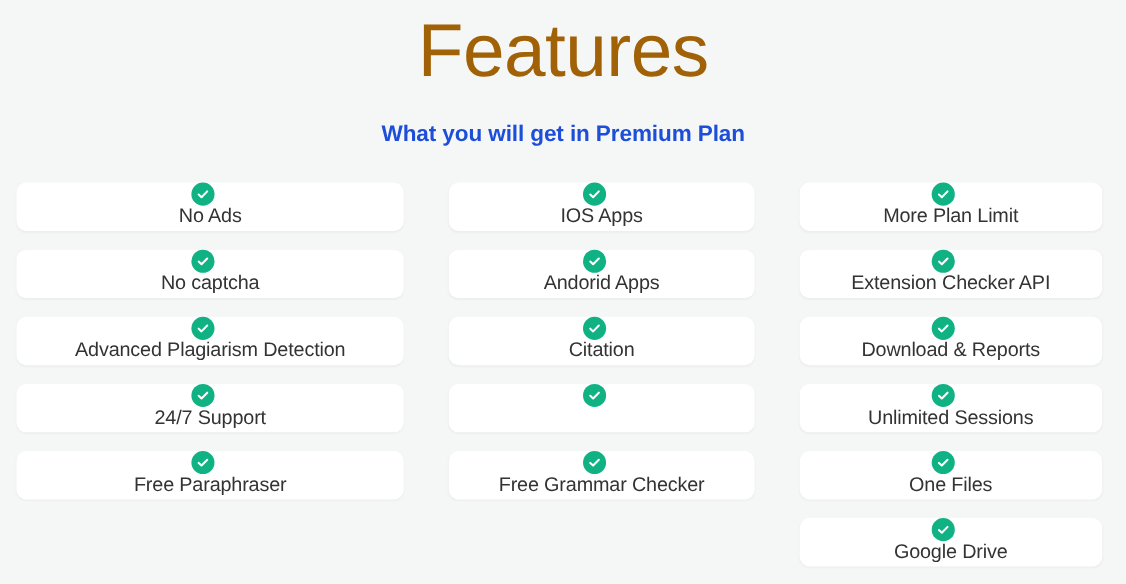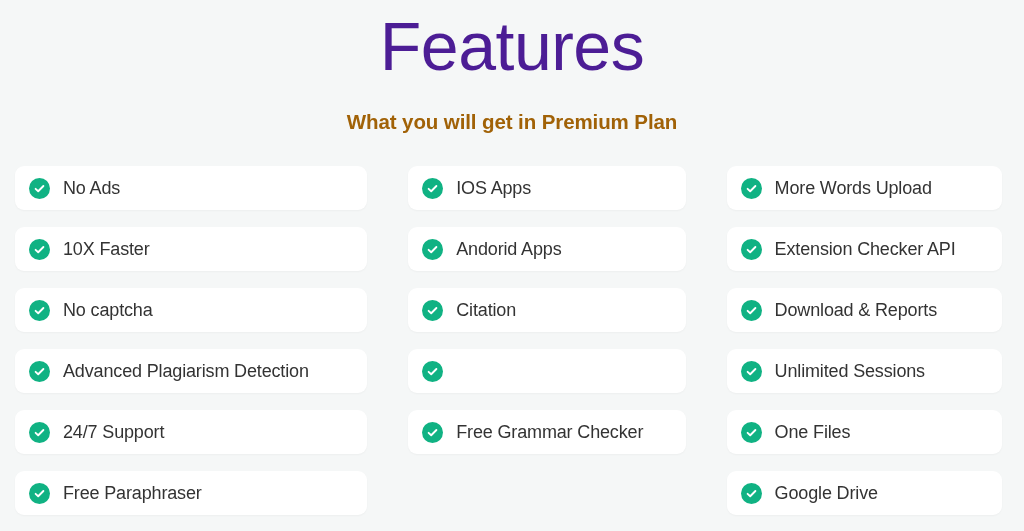--- a/index.html
+++ b/index.html
@@ -26,30 +26,30 @@
     text-align: center;
     padding-top: 8px;
   }
 
   .page-title {
     margin: 0;
     font-size: 68px;
     font-weight: 400;
     letter-spacing: -0.5px;
     line-height: 1.12;
-    color: #4c1d95;
+    color: #a16207;
   }
 
   .page-subtitle {
     margin: 0;
     padding-top: 26px;
     font-size: 20.5px;
     font-weight: 700;
     letter-spacing: -0.1px;
-    color: #a16207;
+    color: #1d4ed8;
   }
 
   .features-grid {
     position: absolute;
     left: 15px;
     top: 166px;
     width: 987px;
     display: flex;
     gap: 41px;
   }
@@ -66,20 +66,21 @@
 
   .feature-card {
     display: flex;
     align-items: center;
     box-sizing: border-box;
     height: 44px;
     background: #ffffff;
     border-radius: 9px;
     padding: 0 14px;
     box-shadow: 0 1px 2px rgba(16, 24, 40, 0.035);
+    flex-direction: column;
   }
 
   .check-icon {
     flex: 0 0 auto;
     width: 21px;
     height: 21px;
     border-radius: 50%;
     background: #10b283;
     display: flex;
     align-items: center;
@@ -122,28 +123,20 @@
             </svg>
         </span>
         <span class="feature-label">No Ads</span>
       </div>
       <div class="feature-card">
         <span class="check-icon">
           <svg viewBox="0 0 16 16" aria-hidden="true">
               <path d="M3.2 8.4 L6.4 11.4 L12.8 4.9" fill="none" stroke="#ffffff" stroke-width="2.3" stroke-linecap="round" stroke-linejoin="round"></path>
             </svg>
         </span>
-        <span class="feature-label">10X Faster</span>
-      </div>
-      <div class="feature-card">
-        <span class="check-icon">
-          <svg viewBox="0 0 16 16" aria-hidden="true">
-              <path d="M3.2 8.4 L6.4 11.4 L12.8 4.9" fill="none" stroke="#ffffff" stroke-width="2.3" stroke-linecap="round" stroke-linejoin="round"></path>
-            </svg>
-        </span>
         <span class="feature-label">No captcha</span>
       </div>
       <div class="feature-card">
         <span class="check-icon">
           <svg viewBox="0 0 16 16" aria-hidden="true">
               <path d="M3.2 8.4 L6.4 11.4 L12.8 4.9" fill="none" stroke="#ffffff" stroke-width="2.3" stroke-linecap="round" stroke-linejoin="round"></path>
             </svg>
         </span>
         <span class="feature-label">Advanced Plagiarism Detection</span>
       </div>
@@ -207,21 +200,21 @@
       </div>
     </div>
 
     <div class="feature-column col-3">
       <div class="feature-card">
         <span class="check-icon">
           <svg viewBox="0 0 16 16" aria-hidden="true">
               <path d="M3.2 8.4 L6.4 11.4 L12.8 4.9" fill="none" stroke="#ffffff" stroke-width="2.3" stroke-linecap="round" stroke-linejoin="round"></path>
             </svg>
         </span>
-        <span class="feature-label">More Words Upload</span>
+        <span class="feature-label">More Plan Limit</span>
       </div>
       <div class="feature-card">
         <span class="check-icon">
           <svg viewBox="0 0 16 16" aria-hidden="true">
               <path d="M3.2 8.4 L6.4 11.4 L12.8 4.9" fill="none" stroke="#ffffff" stroke-width="2.3" stroke-linecap="round" stroke-linejoin="round"></path>
             </svg>
         </span>
         <span class="feature-label">Extension Checker API</span>
       </div>
       <div class="feature-card">

